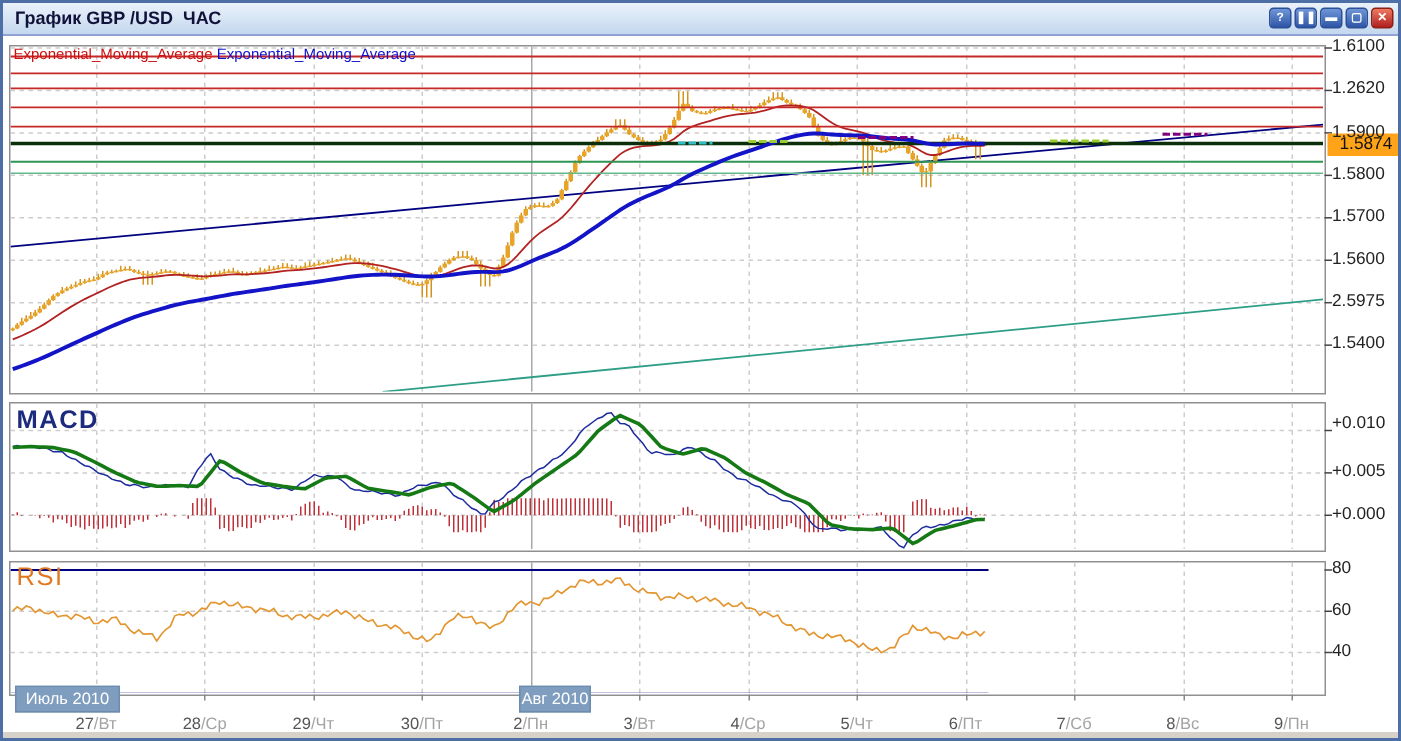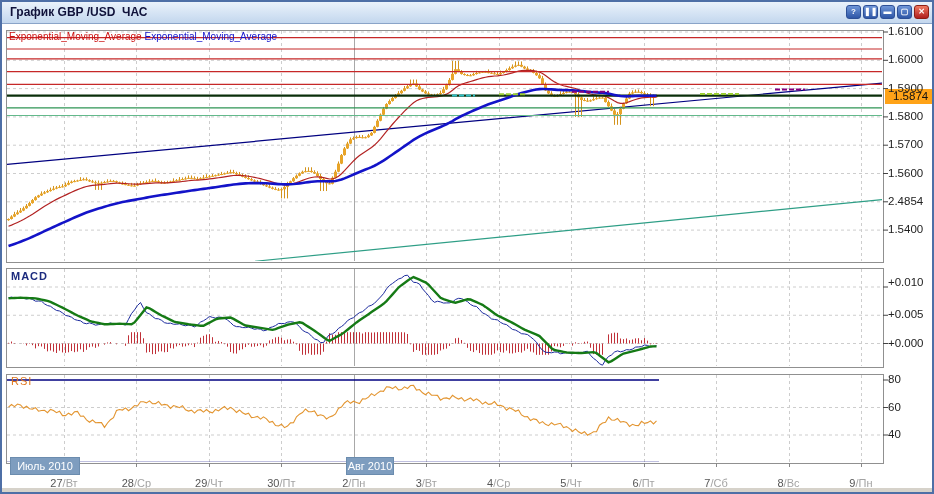--- a/index.html
+++ b/index.html
@@ -14,21 +14,21 @@
     background:linear-gradient(#6f96d8,#2e56a6);color:#fff;font-size:8px;line-height:12px;
     text-align:center;font-weight:bold;overflow:hidden;}
   .wbtn.close{background:linear-gradient(#ef7a62,#b02020);border-color:#8d1f14;}
   
   #surface{position:absolute;left:0;top:22px;right:0;bottom:0;background:#fff;}
   svg{position:absolute;left:0;top:0;}
   
   #legend{position:absolute;left:7px;top:7px;font-size:10px;white-space:pre;}
   #legend .ema-f{color:#cc1111;}
   #legend .ema-s{color:#1111cc;}
-  .panel-label{position:absolute;left:9px;font-size:11px;font-weight:bold;letter-spacing:1px;}
+  .panel-label{position:absolute;left:9px;font-size:17px;font-weight:bold;letter-spacing:1px;}
   #macd-label{top:246px;color:#1c2b7e;}
   #rsi-label{top:351px;color:#e07820;font-weight:normal;}
   
   .plabel{position:absolute;left:886px;width:46px;font-size:11.5px;color:#222;}
   .datelabel{position:absolute;top:454px;width:60px;text-align:center;font-size:11px;color:#555;}
   .datelabel .day{color:#a3a3a3;}
   .badge{position:absolute;top:433px;height:18px;background:#7e9dbf;color:#fff;font-size:11px;
     text-align:center;line-height:18px;box-shadow:0 0 0 1px #6b8cae inset;}
   #pricebadge{position:absolute;left:883px;top:64.5px;width:49px;height:15px;background:#ffa318;
     color:#111;font-size:11.5px;line-height:15px;text-align:left;padding-left:8px;box-sizing:border-box;}
@@ -832,26 +832,26 @@
       </svg>
 
     <div id="legend"><span class="ema-f">Exponential_Moving_Average</span> <span class="ema-s">Exponential_Moving_Average</span></div>
 
     <div class="panel-label" id="macd-label">MACD</div>
     <div class="panel-label" id="rsi-label">RSI</div>
 
     <div id="pricebadge">1.5874</div>
     <div id="labels-layer">
         <div class="plabel" style="top: 1px;">1.6100</div>
-        <div class="plabel" style="top: 29.3px;">1.6000</div>
+        <div class="plabel" style="top: 29.3px;">1.2620</div>
         <div class="plabel" style="top: 57.6px;">1.5900</div>
         <div class="plabel" style="top: 85.9px;">1.5800</div>
         <div class="plabel" style="top: 114.2px;">1.5700</div>
         <div class="plabel" style="top: 142.5px;">1.5600</div>
-        <div class="plabel" style="top: 170.8px;">2.4854</div>
+        <div class="plabel" style="top: 170.8px;">2.5975</div>
         <div class="plabel" style="top: 199.1px;">1.5400</div>
         <div class="plabel" style="top: 252px;">+0.010</div>
         <div class="plabel" style="top: 284.25px;">+0.005</div>
         <div class="plabel" style="top: 312.5px;">+0.000</div>
         <div class="plabel" style="top: 349px;">80</div>
         <div class="plabel" style="top: 376.5px;">60</div>
         <div class="plabel" style="top: 404px;">40</div>
         <div class="datelabel" style="top: 453px; left: 32px;"><span>27</span><span class="day">/Вт</span></div>
         <div class="datelabel" style="top: 453px; left: 104.45px;"><span>28</span><span class="day">/Ср</span></div>
         <div class="datelabel" style="top: 453px; left: 176.9px;"><span>29</span><span class="day">/Чт</span></div>

